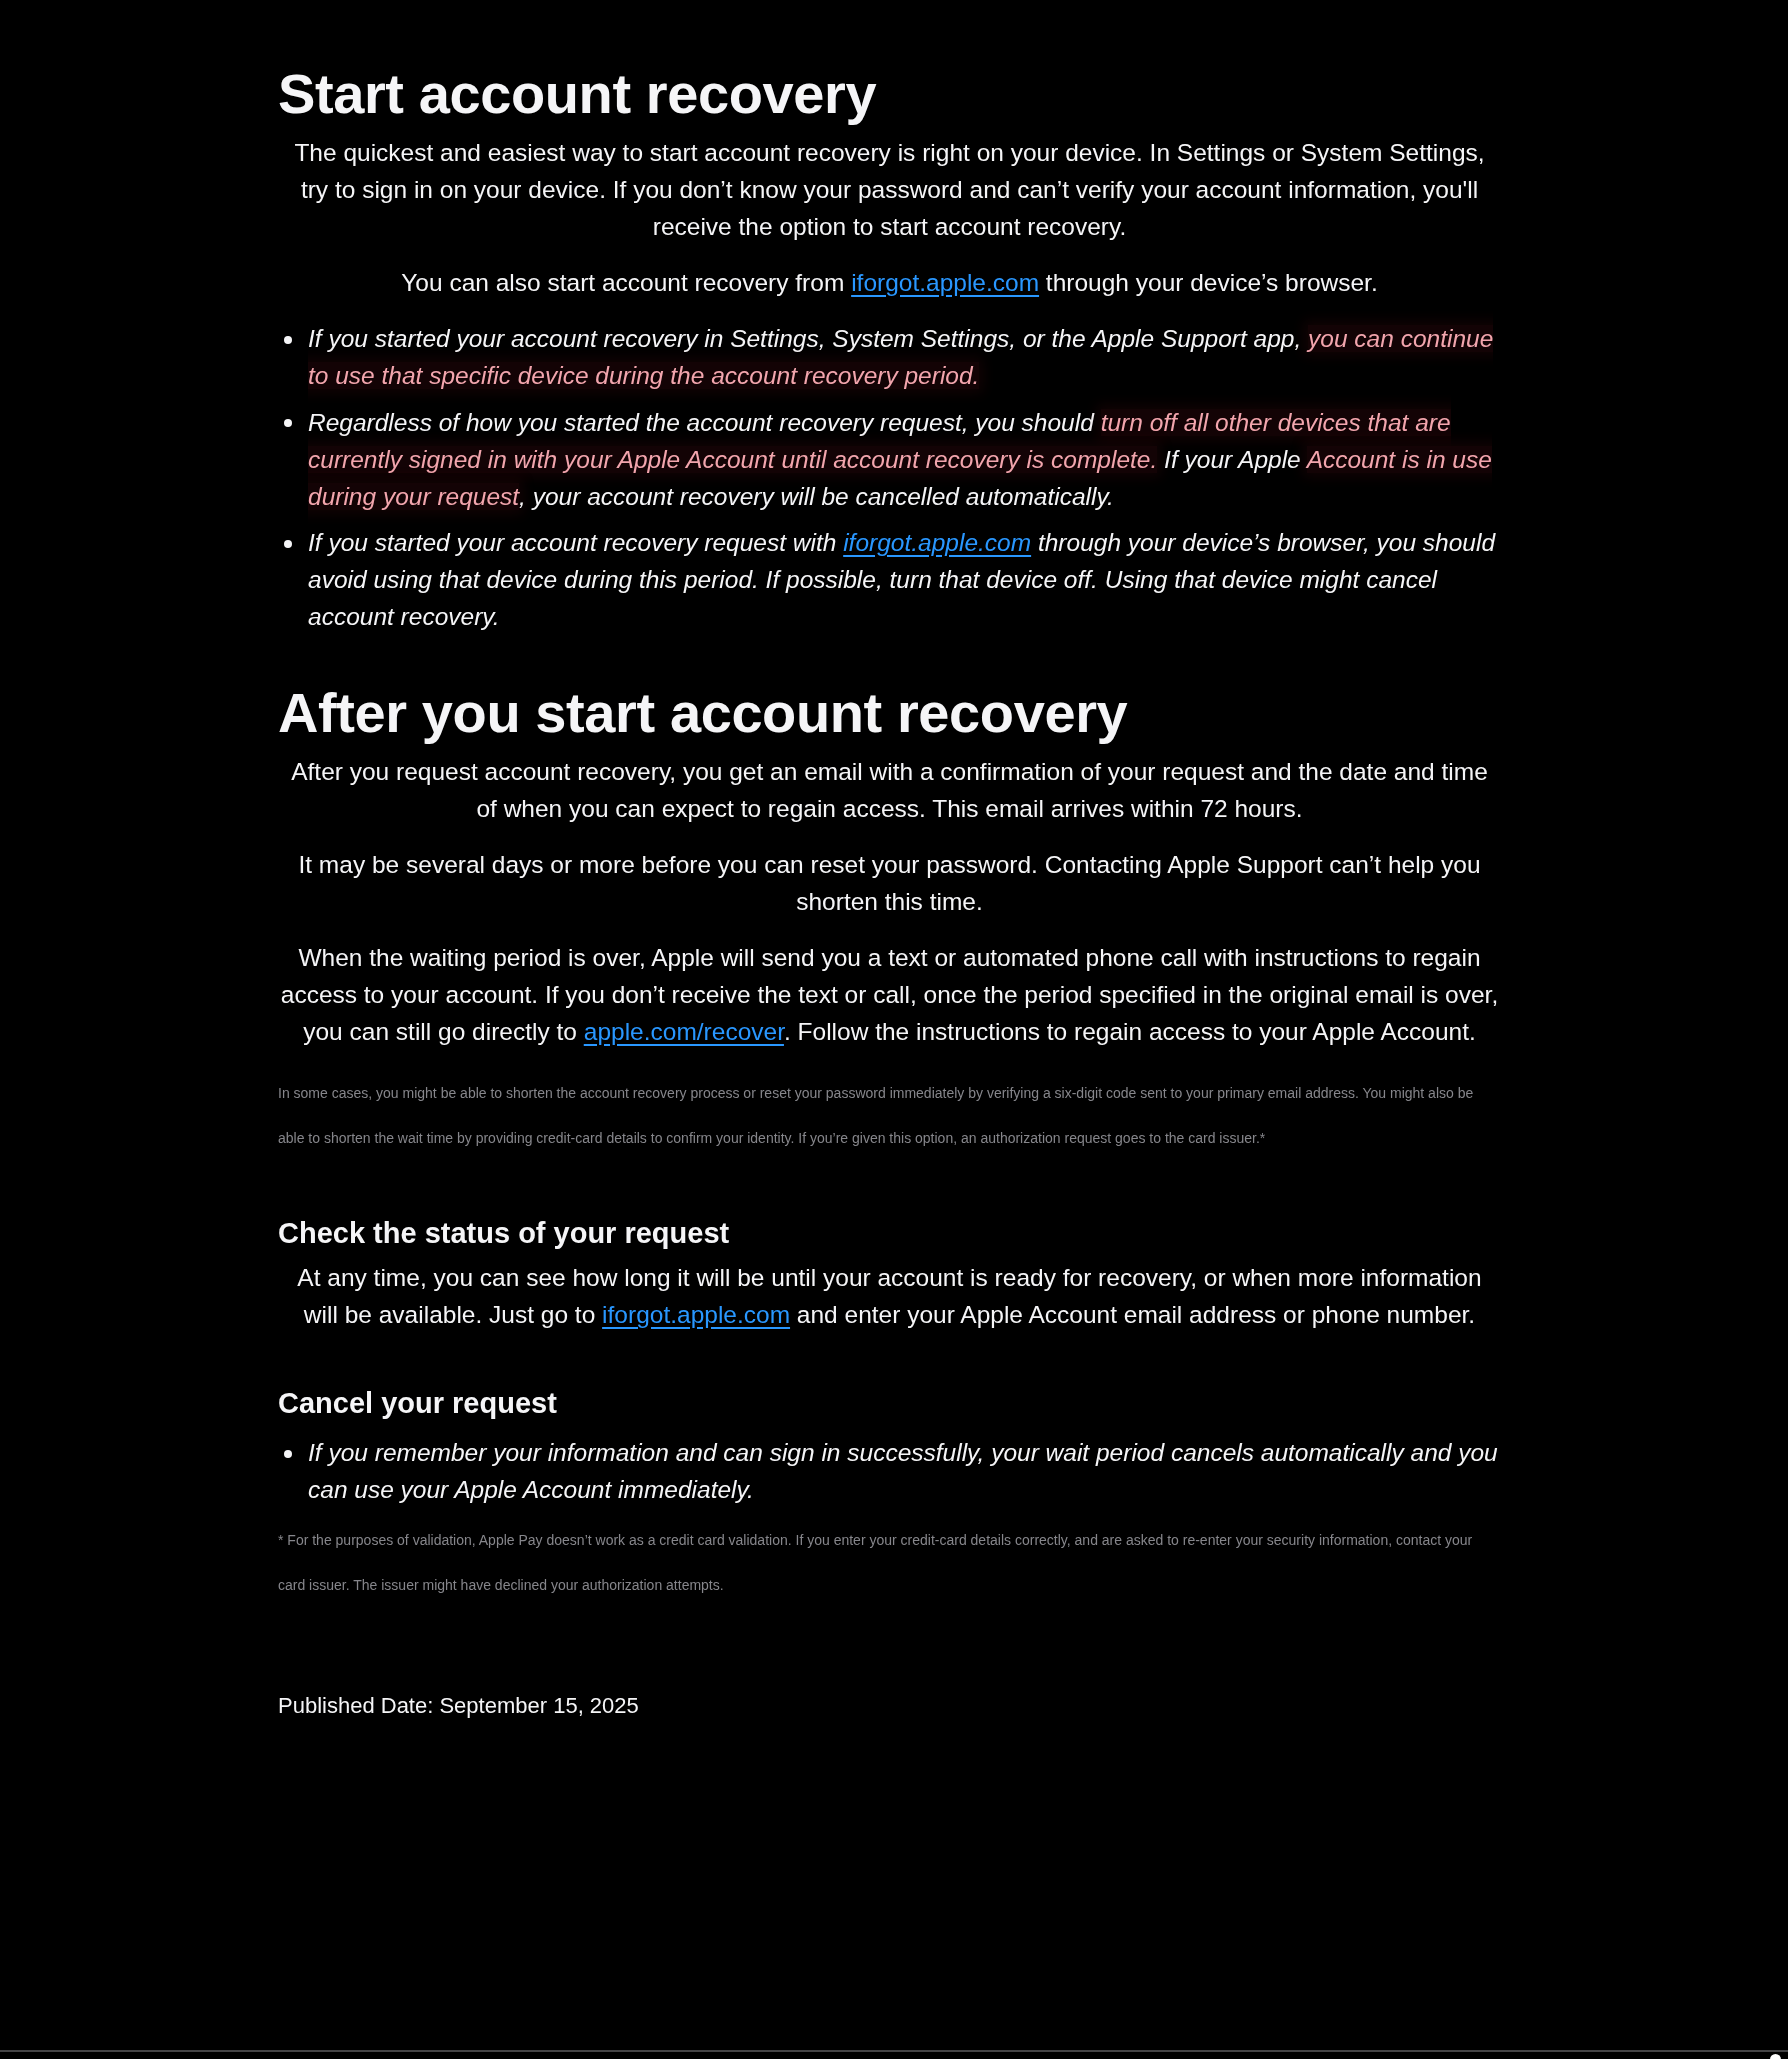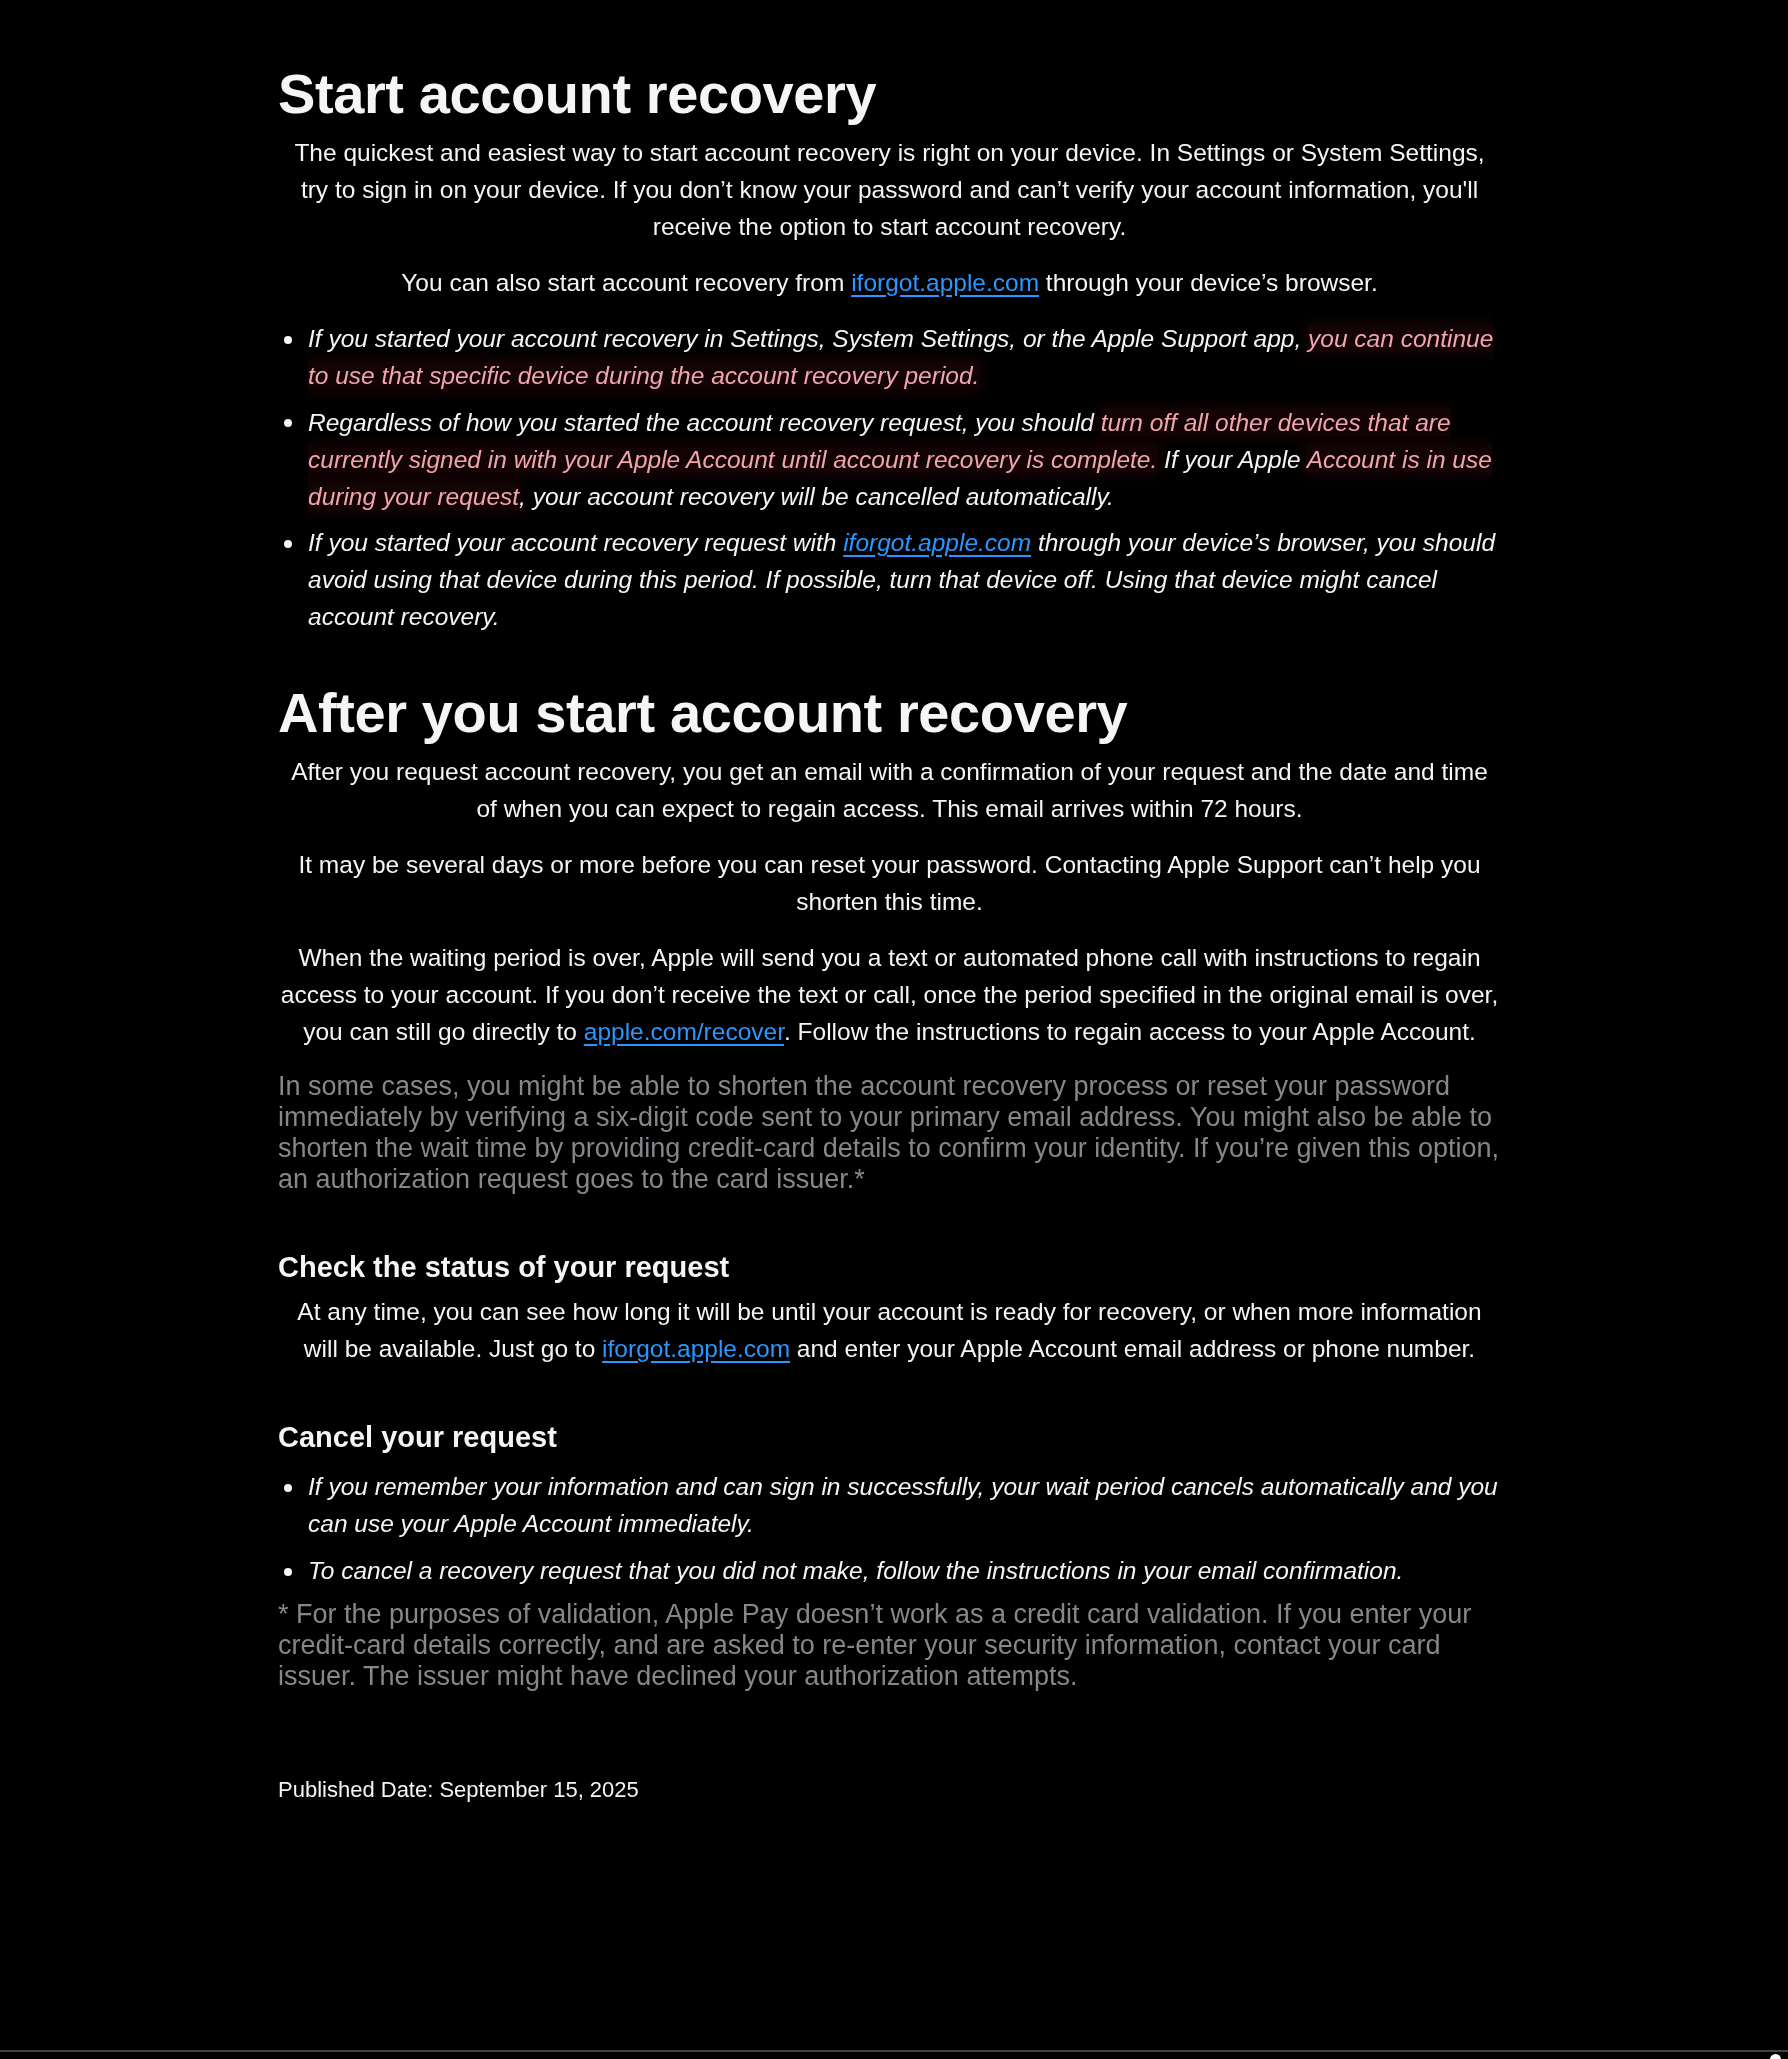--- a/index.html
+++ b/index.html
@@ -23,21 +23,21 @@
   p.body { margin-top: 19px; text-align: center; }
   p.body.first { margin-top: 7px; }
   ul { margin: 19px 0 0 0; padding: 0 0 0 30px; list-style: none; }
   ul li { position: relative; margin: 0 0 9.6px 0; font-style: italic; }
   ul li::before {
     content: ""; position: absolute; left: -23.6px; top: 15.7px;
     width: 7.9px; height: 7.9px; border-radius: 50%; background: #f5f5f7;
   }
   a.link { color: #2997ff; text-decoration: underline; text-underline-offset: 3.5px; }
   .hl { color: #f2a5ad; background: rgba(120, 20, 30, 0.16); box-shadow: 0 0 12.2px 5.2px rgba(120,20,30,0.14); }
-  p.note { font-size: 27px; line-height: 31px; color: #86868b; margin-top: 21px; }
+  p.note { font-size: 14px; line-height: 45px; color: #86868b; margin-top: 21px; }
   .sub1 { margin-top: 54px; }
   .sub2 { margin-top: 52px; }
   .published { font-size: 22px; line-height: 28px; color: #f5f5f7; margin-top: 84px; }
   .divider { position: absolute; left: 0; top: 2050px; width: 1789px; height: 1.7px; background: #444446; }
   .corner-dot { position: absolute; left: 1770px; top: 2054px; width: 11.4px; height: 11.4px; border-radius: 50%; background: #fff; }
 </style>
 </head>
 <body>
 
 <main class="article">
@@ -60,21 +60,20 @@
   <p class="body">It may be several days or more before you can reset your password. Contacting Apple Support can’t help you shorten this time.</p>
   <p class="body"><span>When the waiting period is over, Apple will send you a text or automated phone call with instructions to regain access to your account. If you don’t receive the text or call, once the period specified in the original email is over, you can still go directly to </span><a class="link" href="#">apple.com/recover</a><span>. Follow the instructions to regain access to your Apple Account.</span></p>
   <p class="note">In some cases, you might be able to shorten the account recovery process or reset your password immediately by verifying a six-digit code sent to your primary email address. You might also be able to shorten the wait time by providing credit-card details to confirm your identity. If you’re given this option, an authorization request goes to the card issuer.*</p>
 
   <h3 class="sub1">Check the status of your request</h3>
   <p class="body first"><span>At any time, you can see how long it will be until your account is ready for recovery, or when more information will be available. Just go to </span><a class="link" href="#">iforgot.apple.com</a><span> and enter your Apple Account email address or phone number.</span></p>
 
   <h3 class="sub2">Cancel your request</h3>
   <ul style="margin-top:12.2px">
     <li>If you remember your information and can sign in successfully, your wait period cancels automatically and you can use your Apple Account immediately.</li>
-    <li>To cancel a recovery request that you did not make, follow the instructions in your email confirmation.</li>
   </ul>
   <p class="note" style="margin-top:8.7px">* For the purposes of validation, Apple Pay doesn’t work as a credit card validation. If you enter your credit-card details correctly, and are asked to re-enter your security information, contact your card issuer. The issuer might have declined your authorization attempts.</p>
 
   <p class="published">Published Date: September 15, 2025</p>
 </main>
 
 <div class="divider"></div>
 <div class="corner-dot"></div>
 
 

